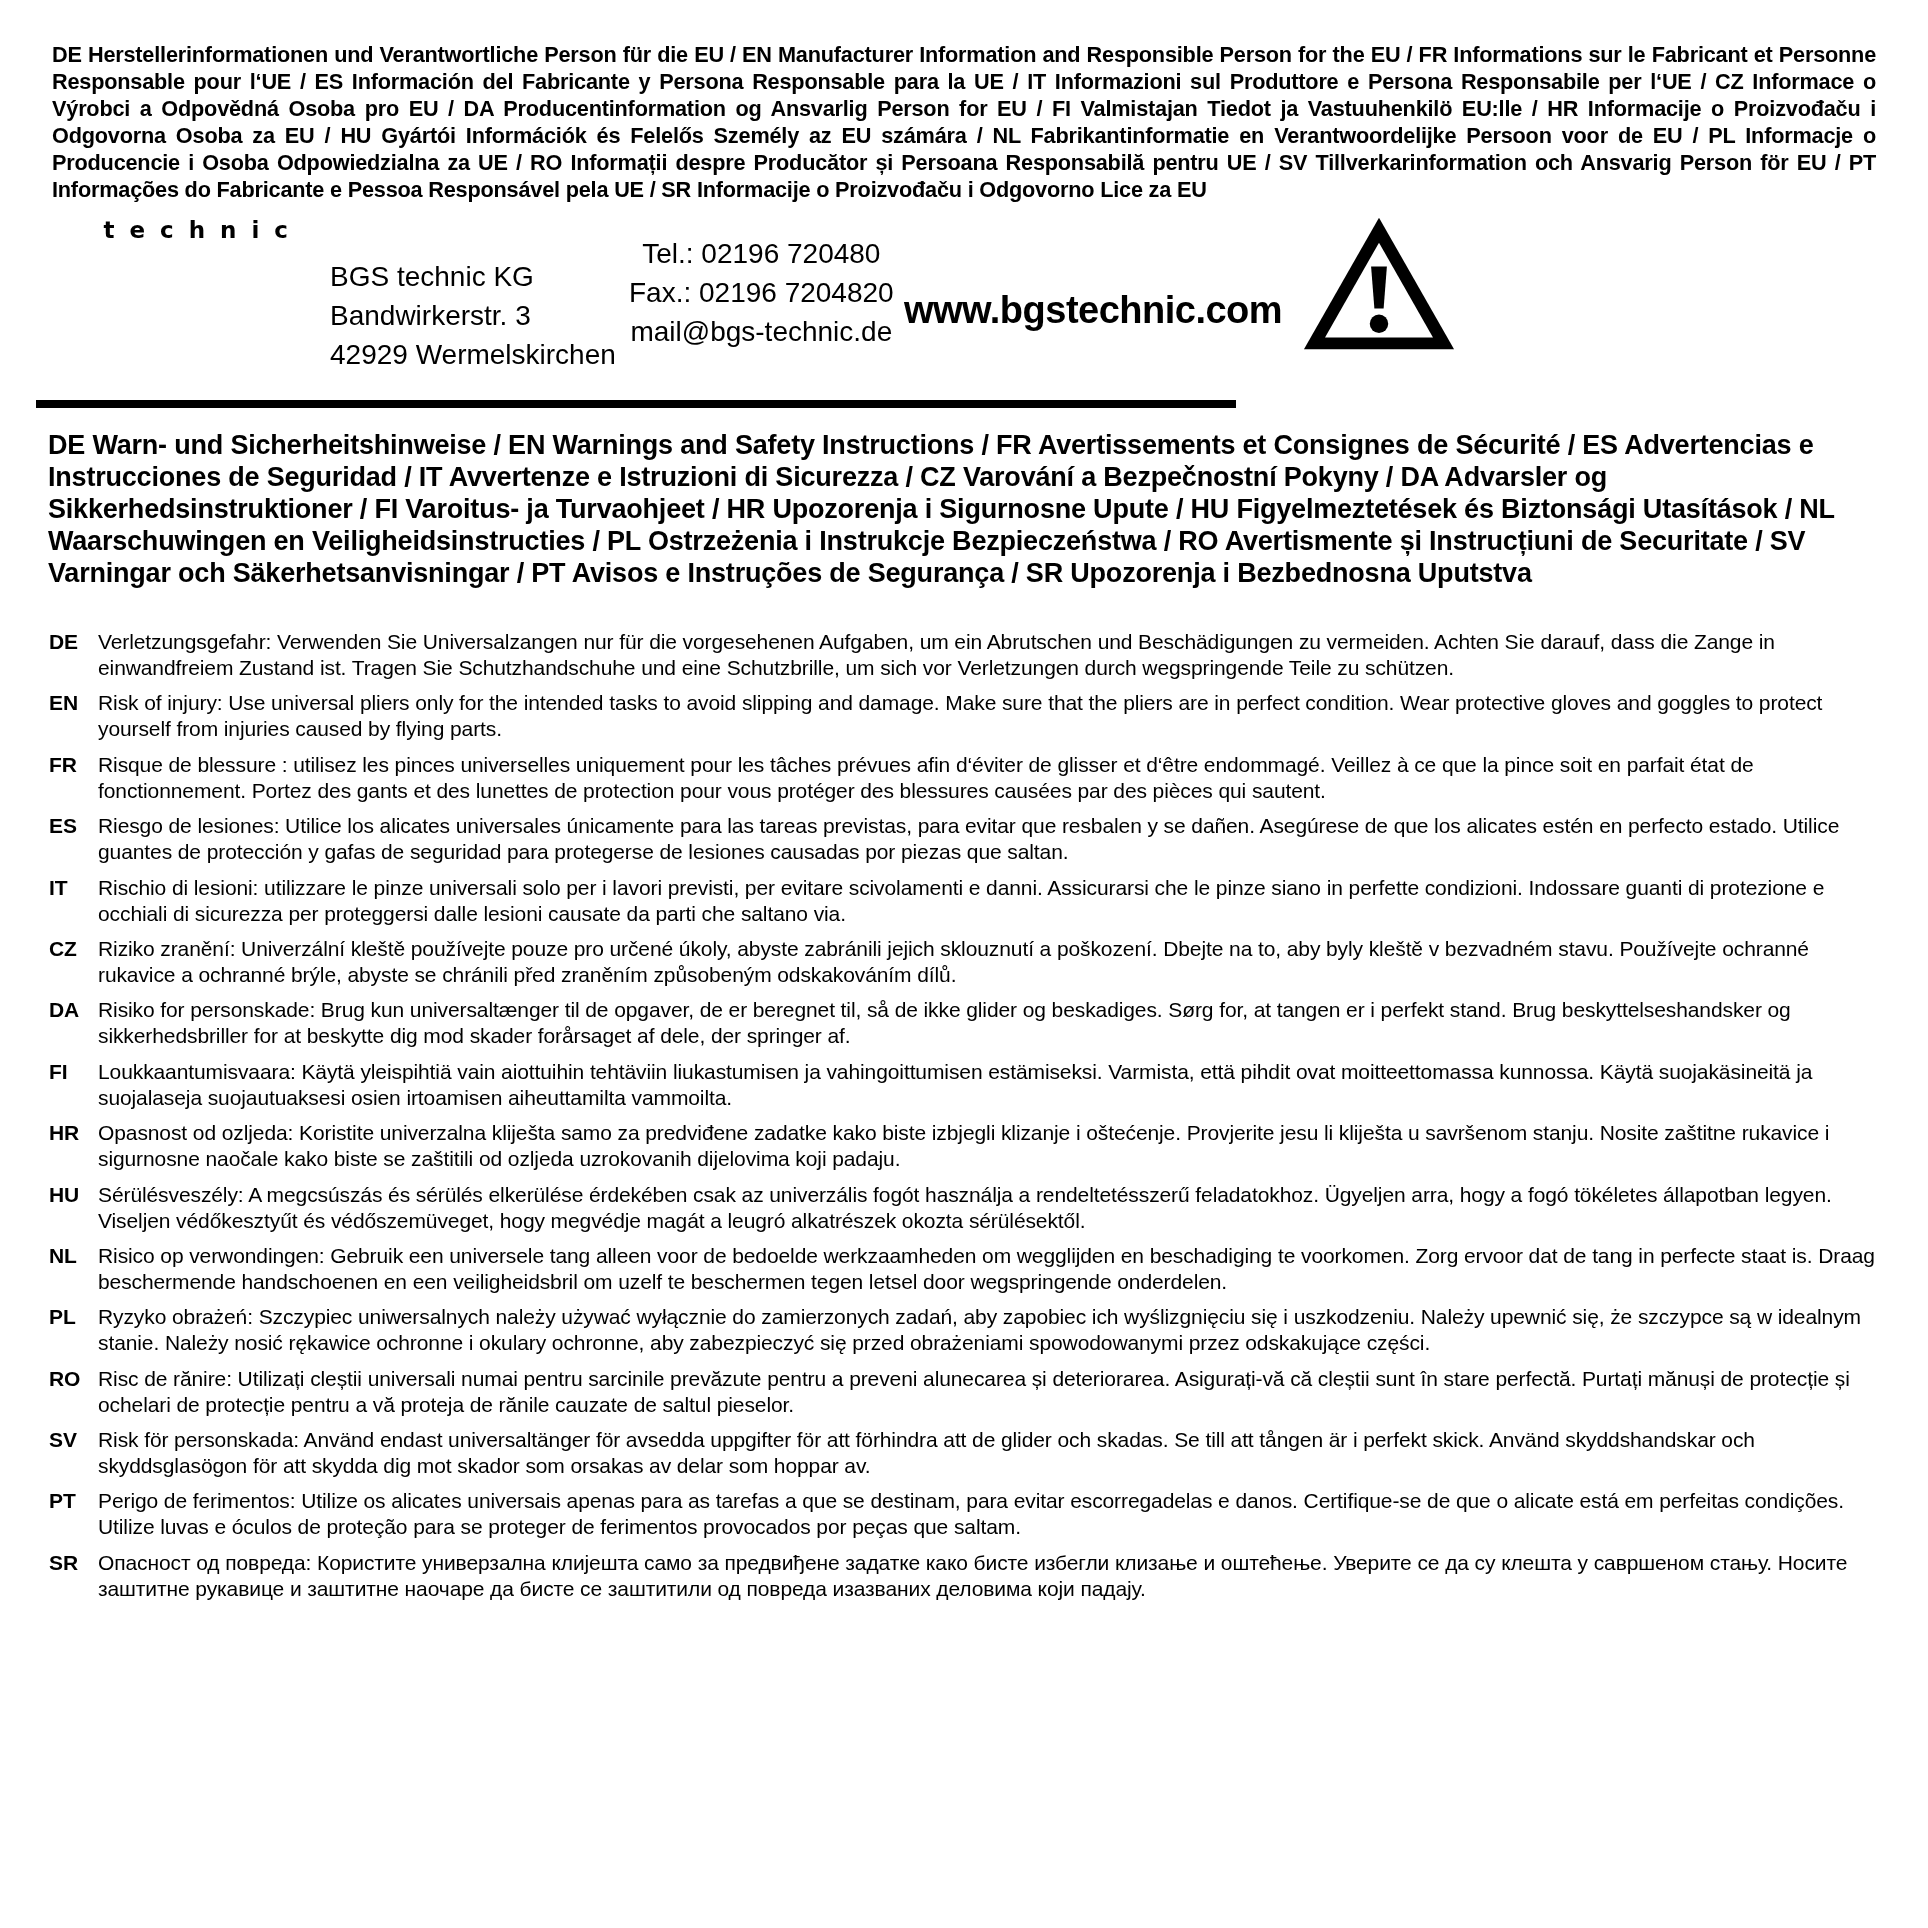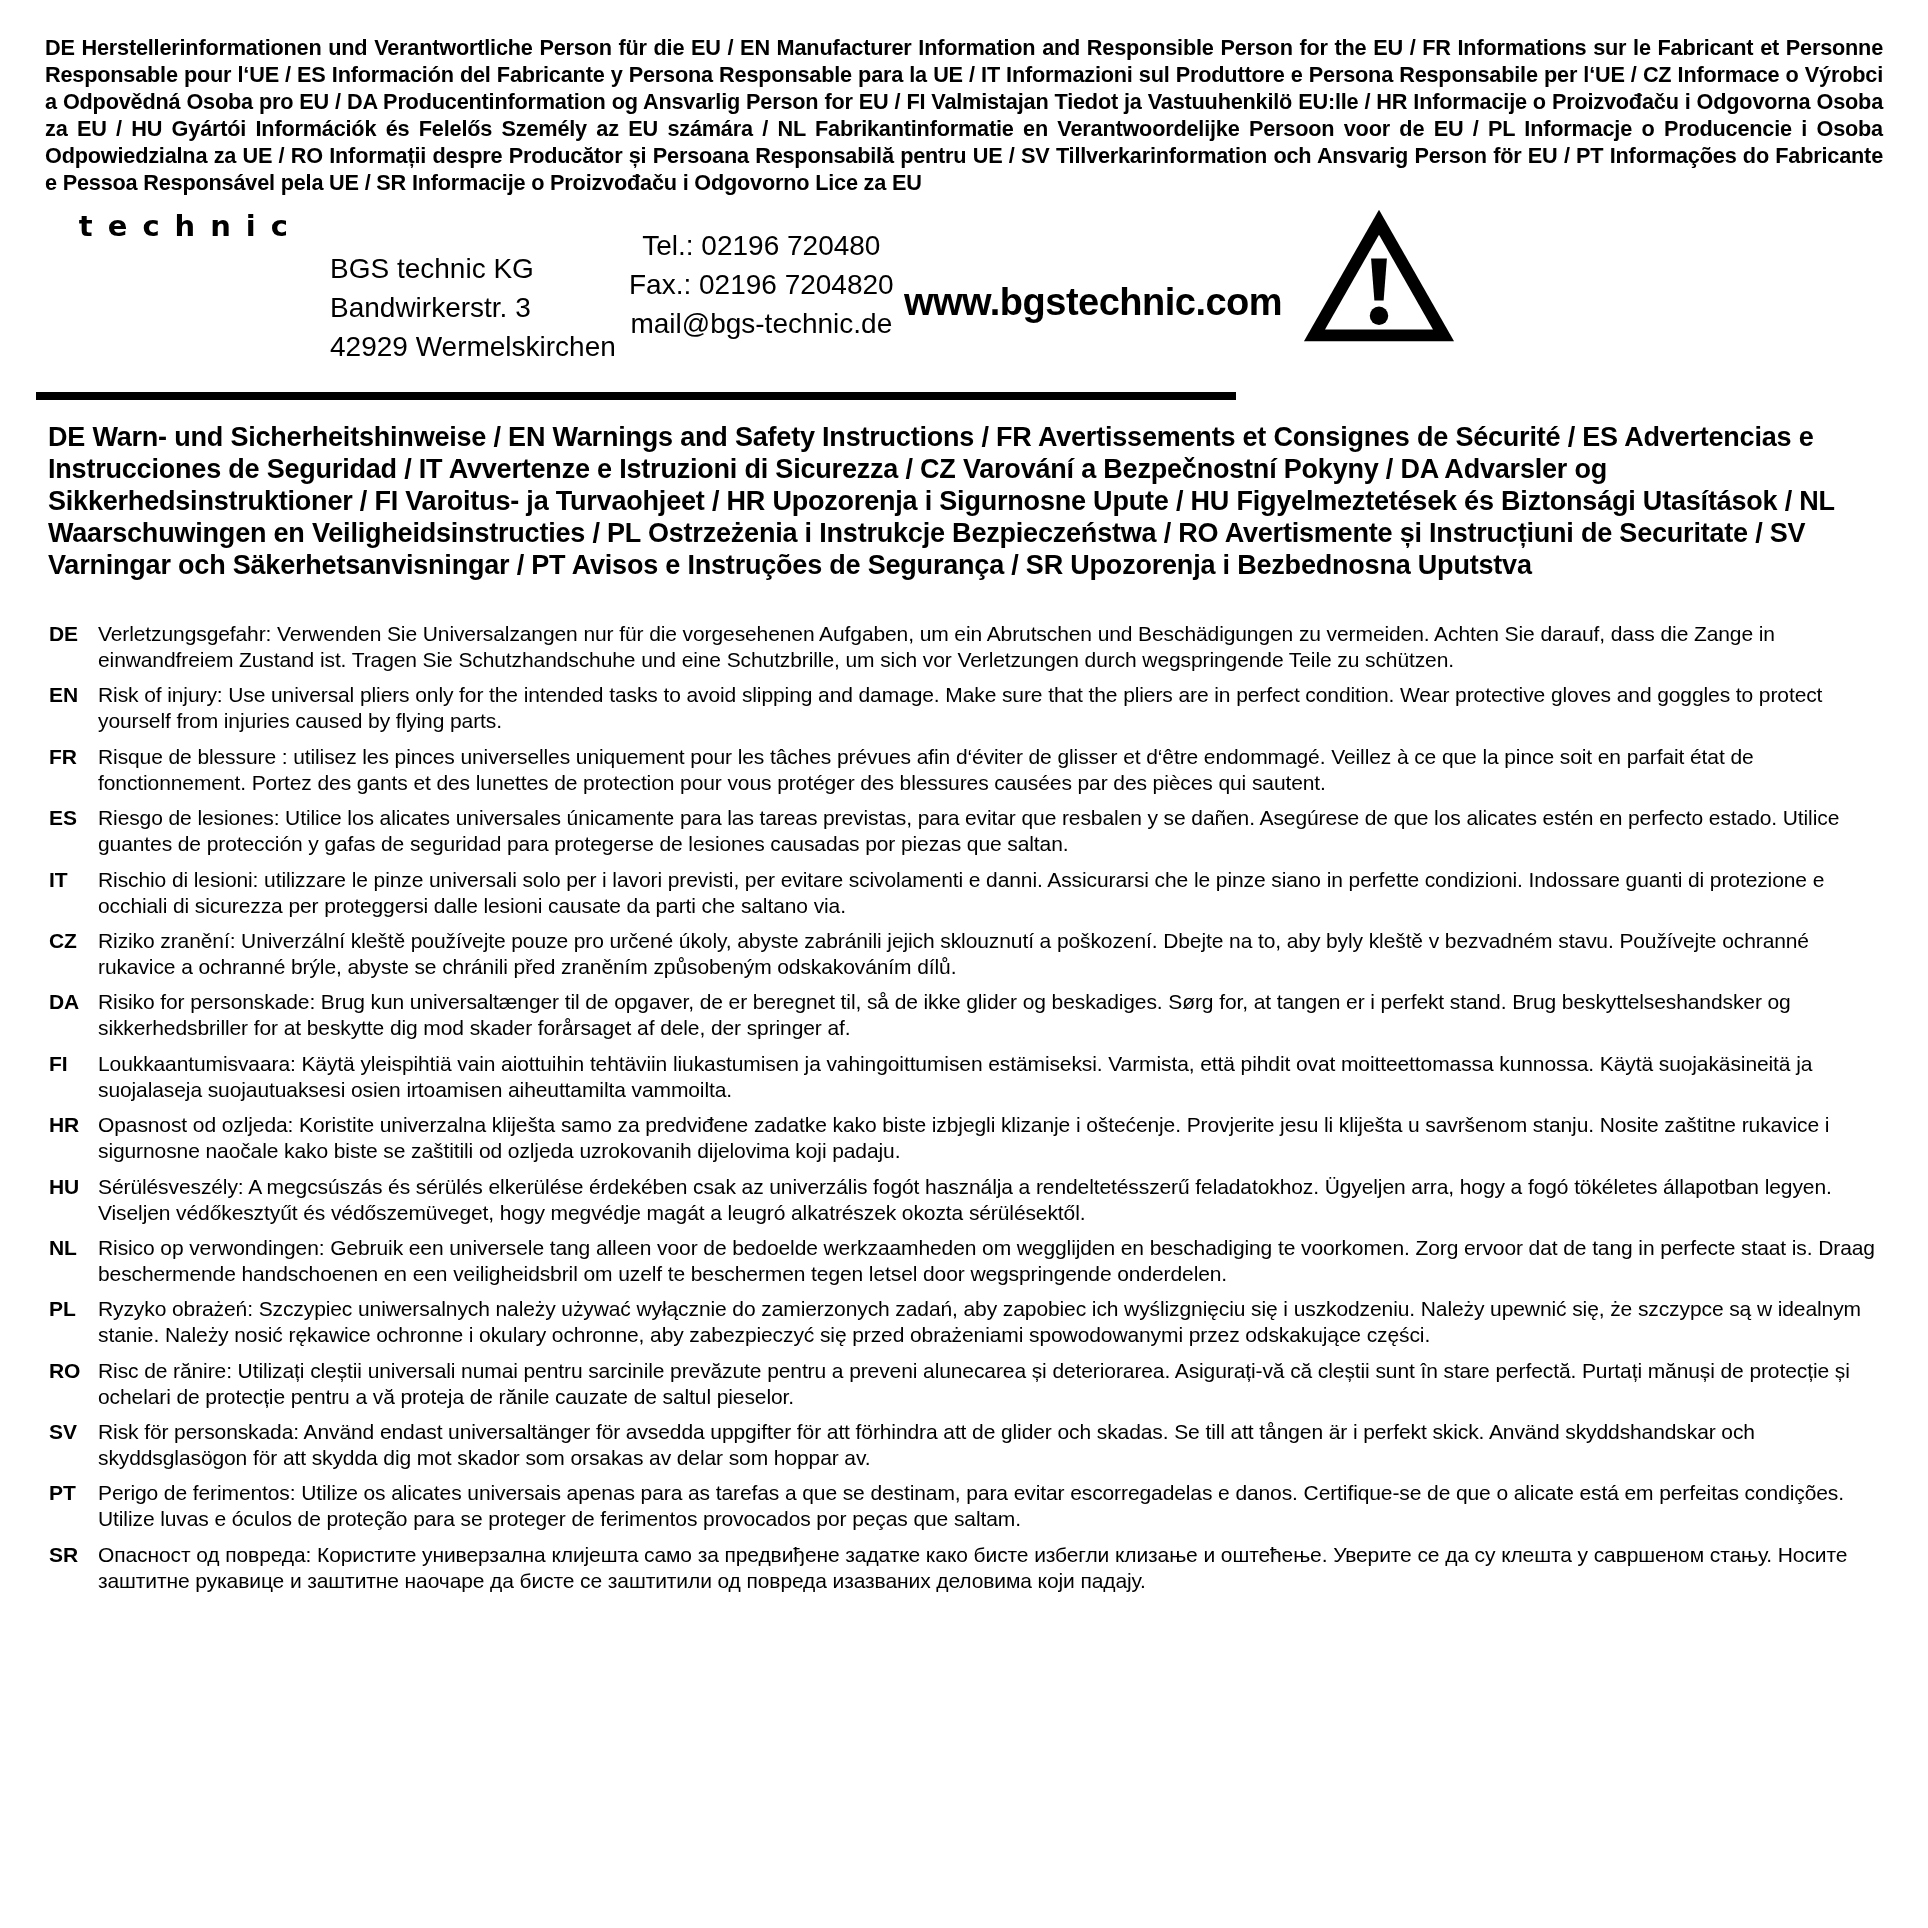--- a/index.html
+++ b/index.html
@@ -13,21 +13,21 @@
     position: relative;
     width: 1928px;
     height: 1928px;
     background: #ffffff;
     box-sizing: border-box;
     padding: 24.5px 36px 0 36px;
     overflow: hidden;
   }
   
   .top-header {
-    margin: 9px;
+    margin: 16px;
     font-weight: bold;
     font-size: 21.7px;
     line-height: 27px;
     letter-spacing: -0.2px;
     text-align: justify;
   }
   
   .company-row {
     position: relative;
     margin-top: 15px;
@@ -48,21 +48,21 @@
     white-space: nowrap;
   }
   .logo-reg {
     font-size: 28px;
     vertical-align: 68px;
     letter-spacing: 0;
   }
   .logo-sub {
     font-family: "DejaVu Sans", sans-serif;
     font-weight: bold;
-    font-size: 29px;
+    font-size: 23px;
     letter-spacing: 15px;
     margin-top: -3.8px;
     text-align: right;
     margin-right: -13px;
   }
   .addr, .contact {
     position: absolute;
     top: 15px;
     font-size: 28px;
     line-height: 39px;

